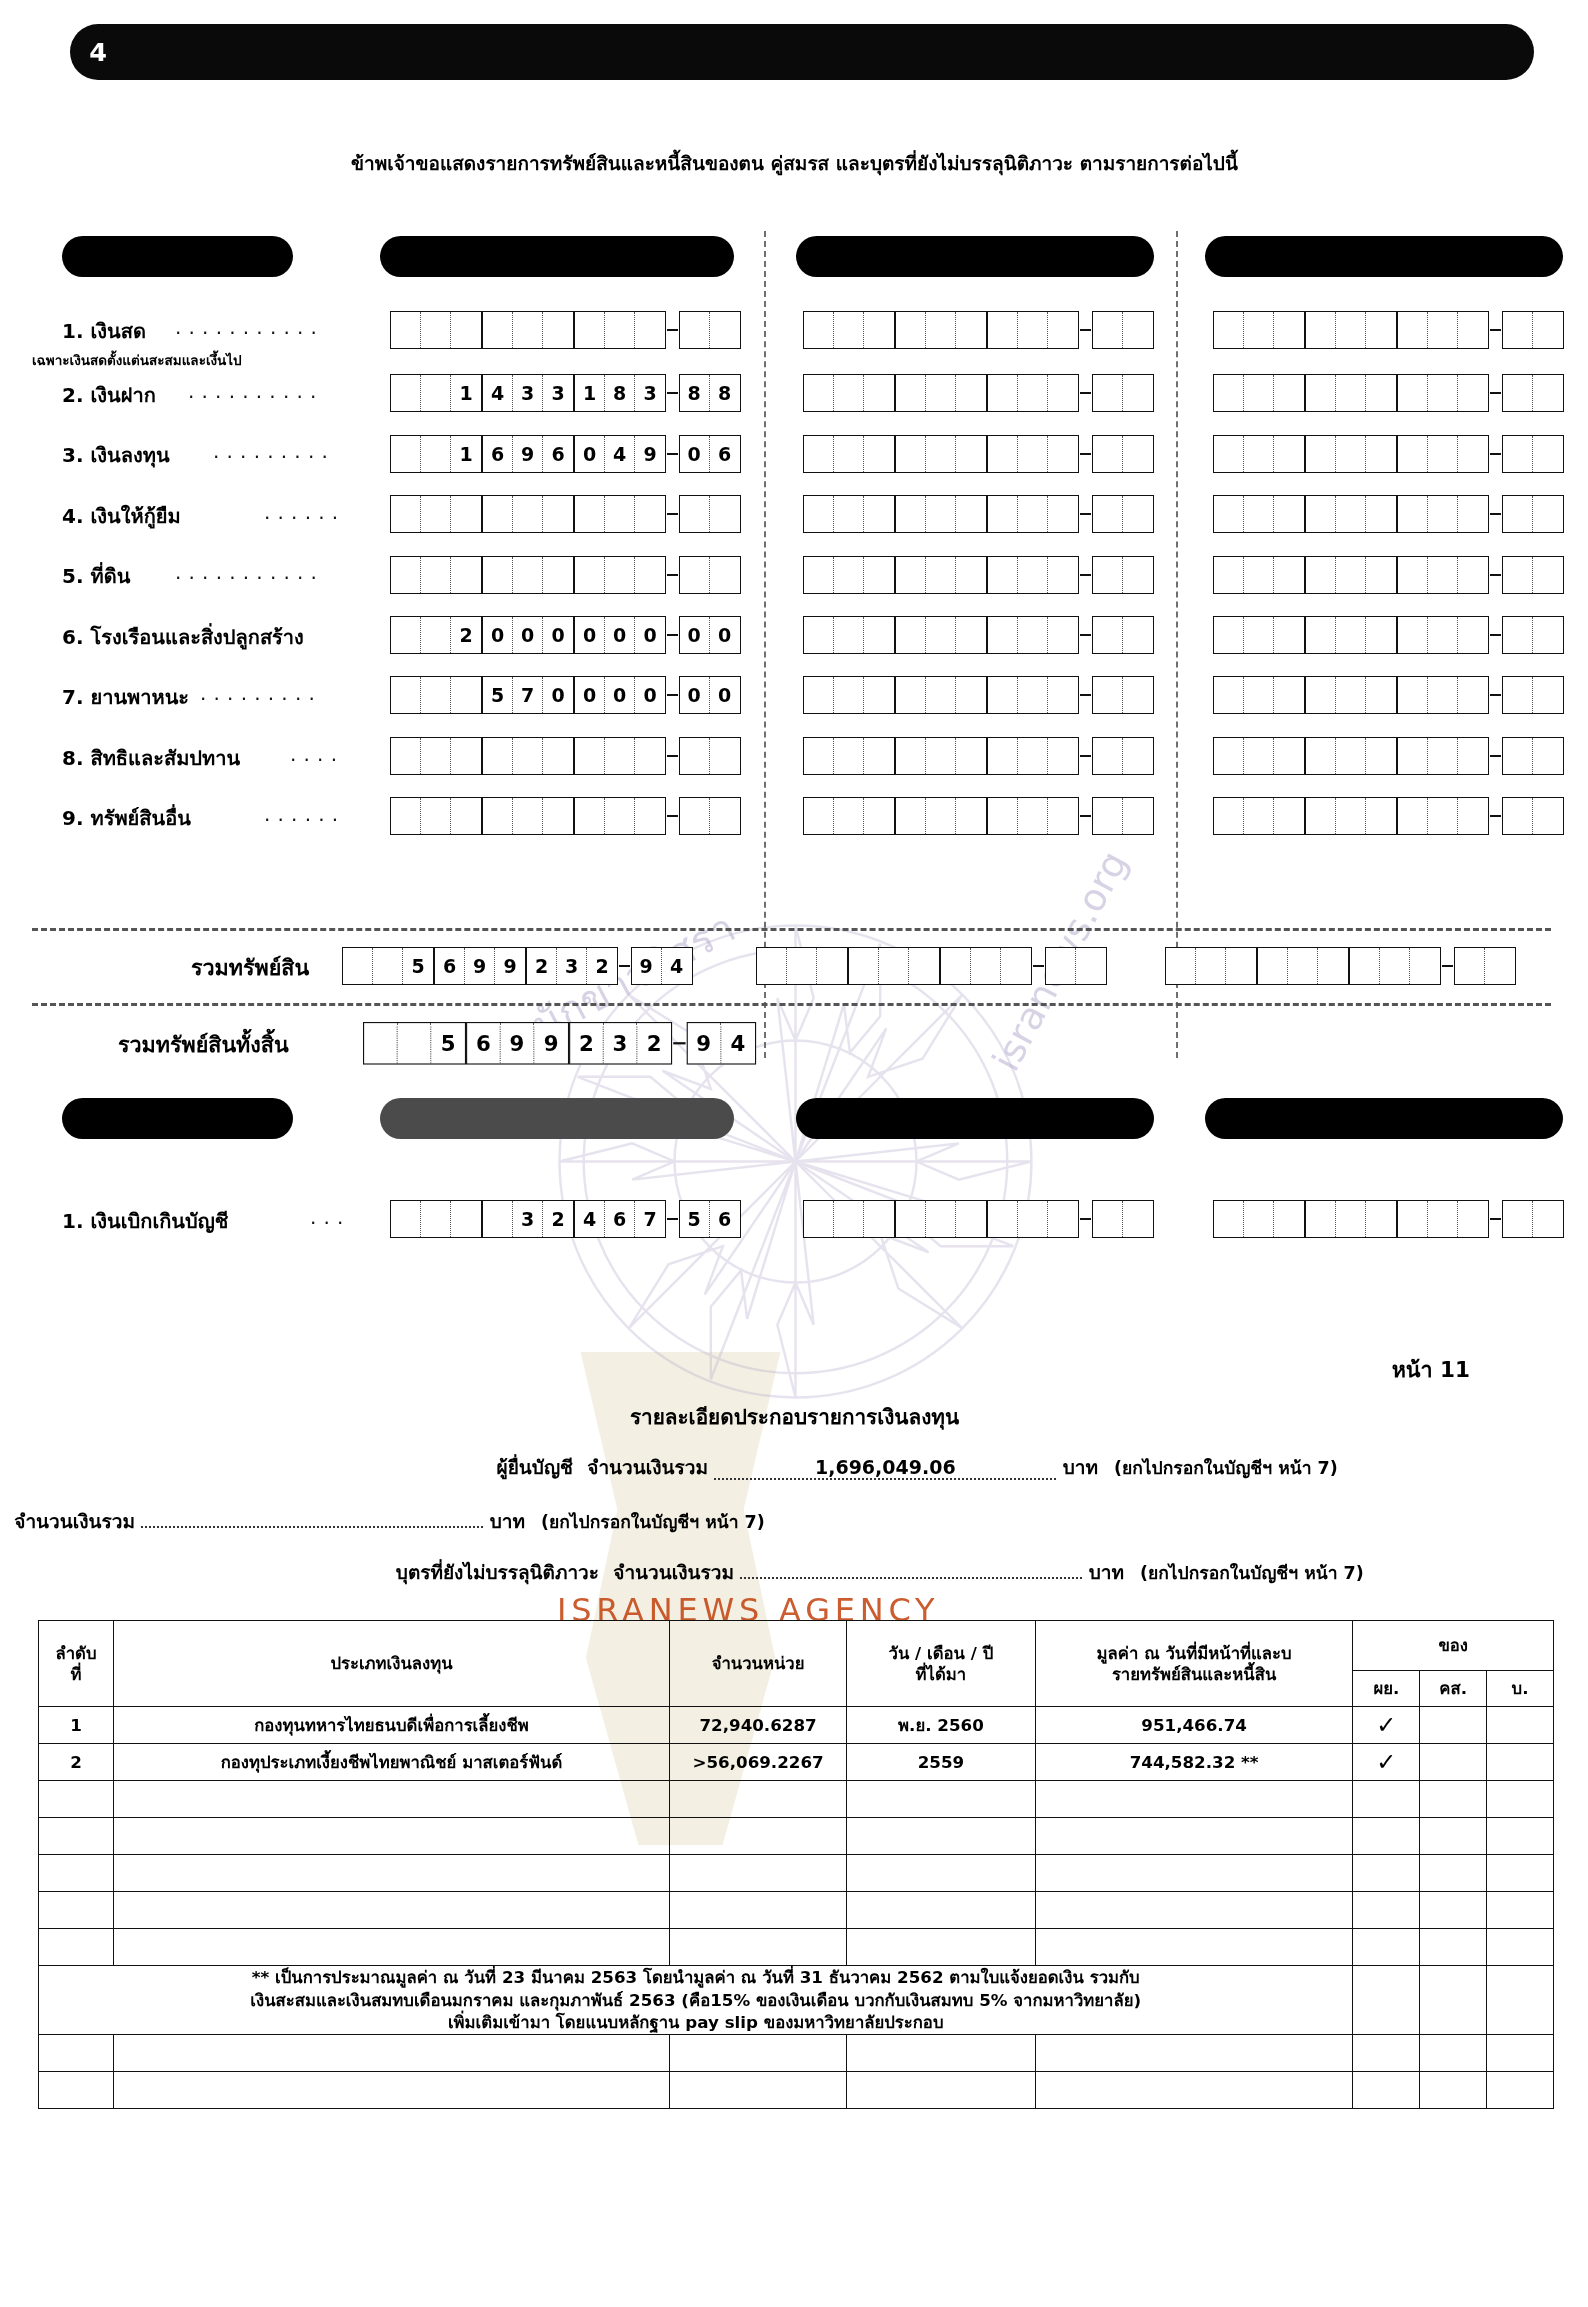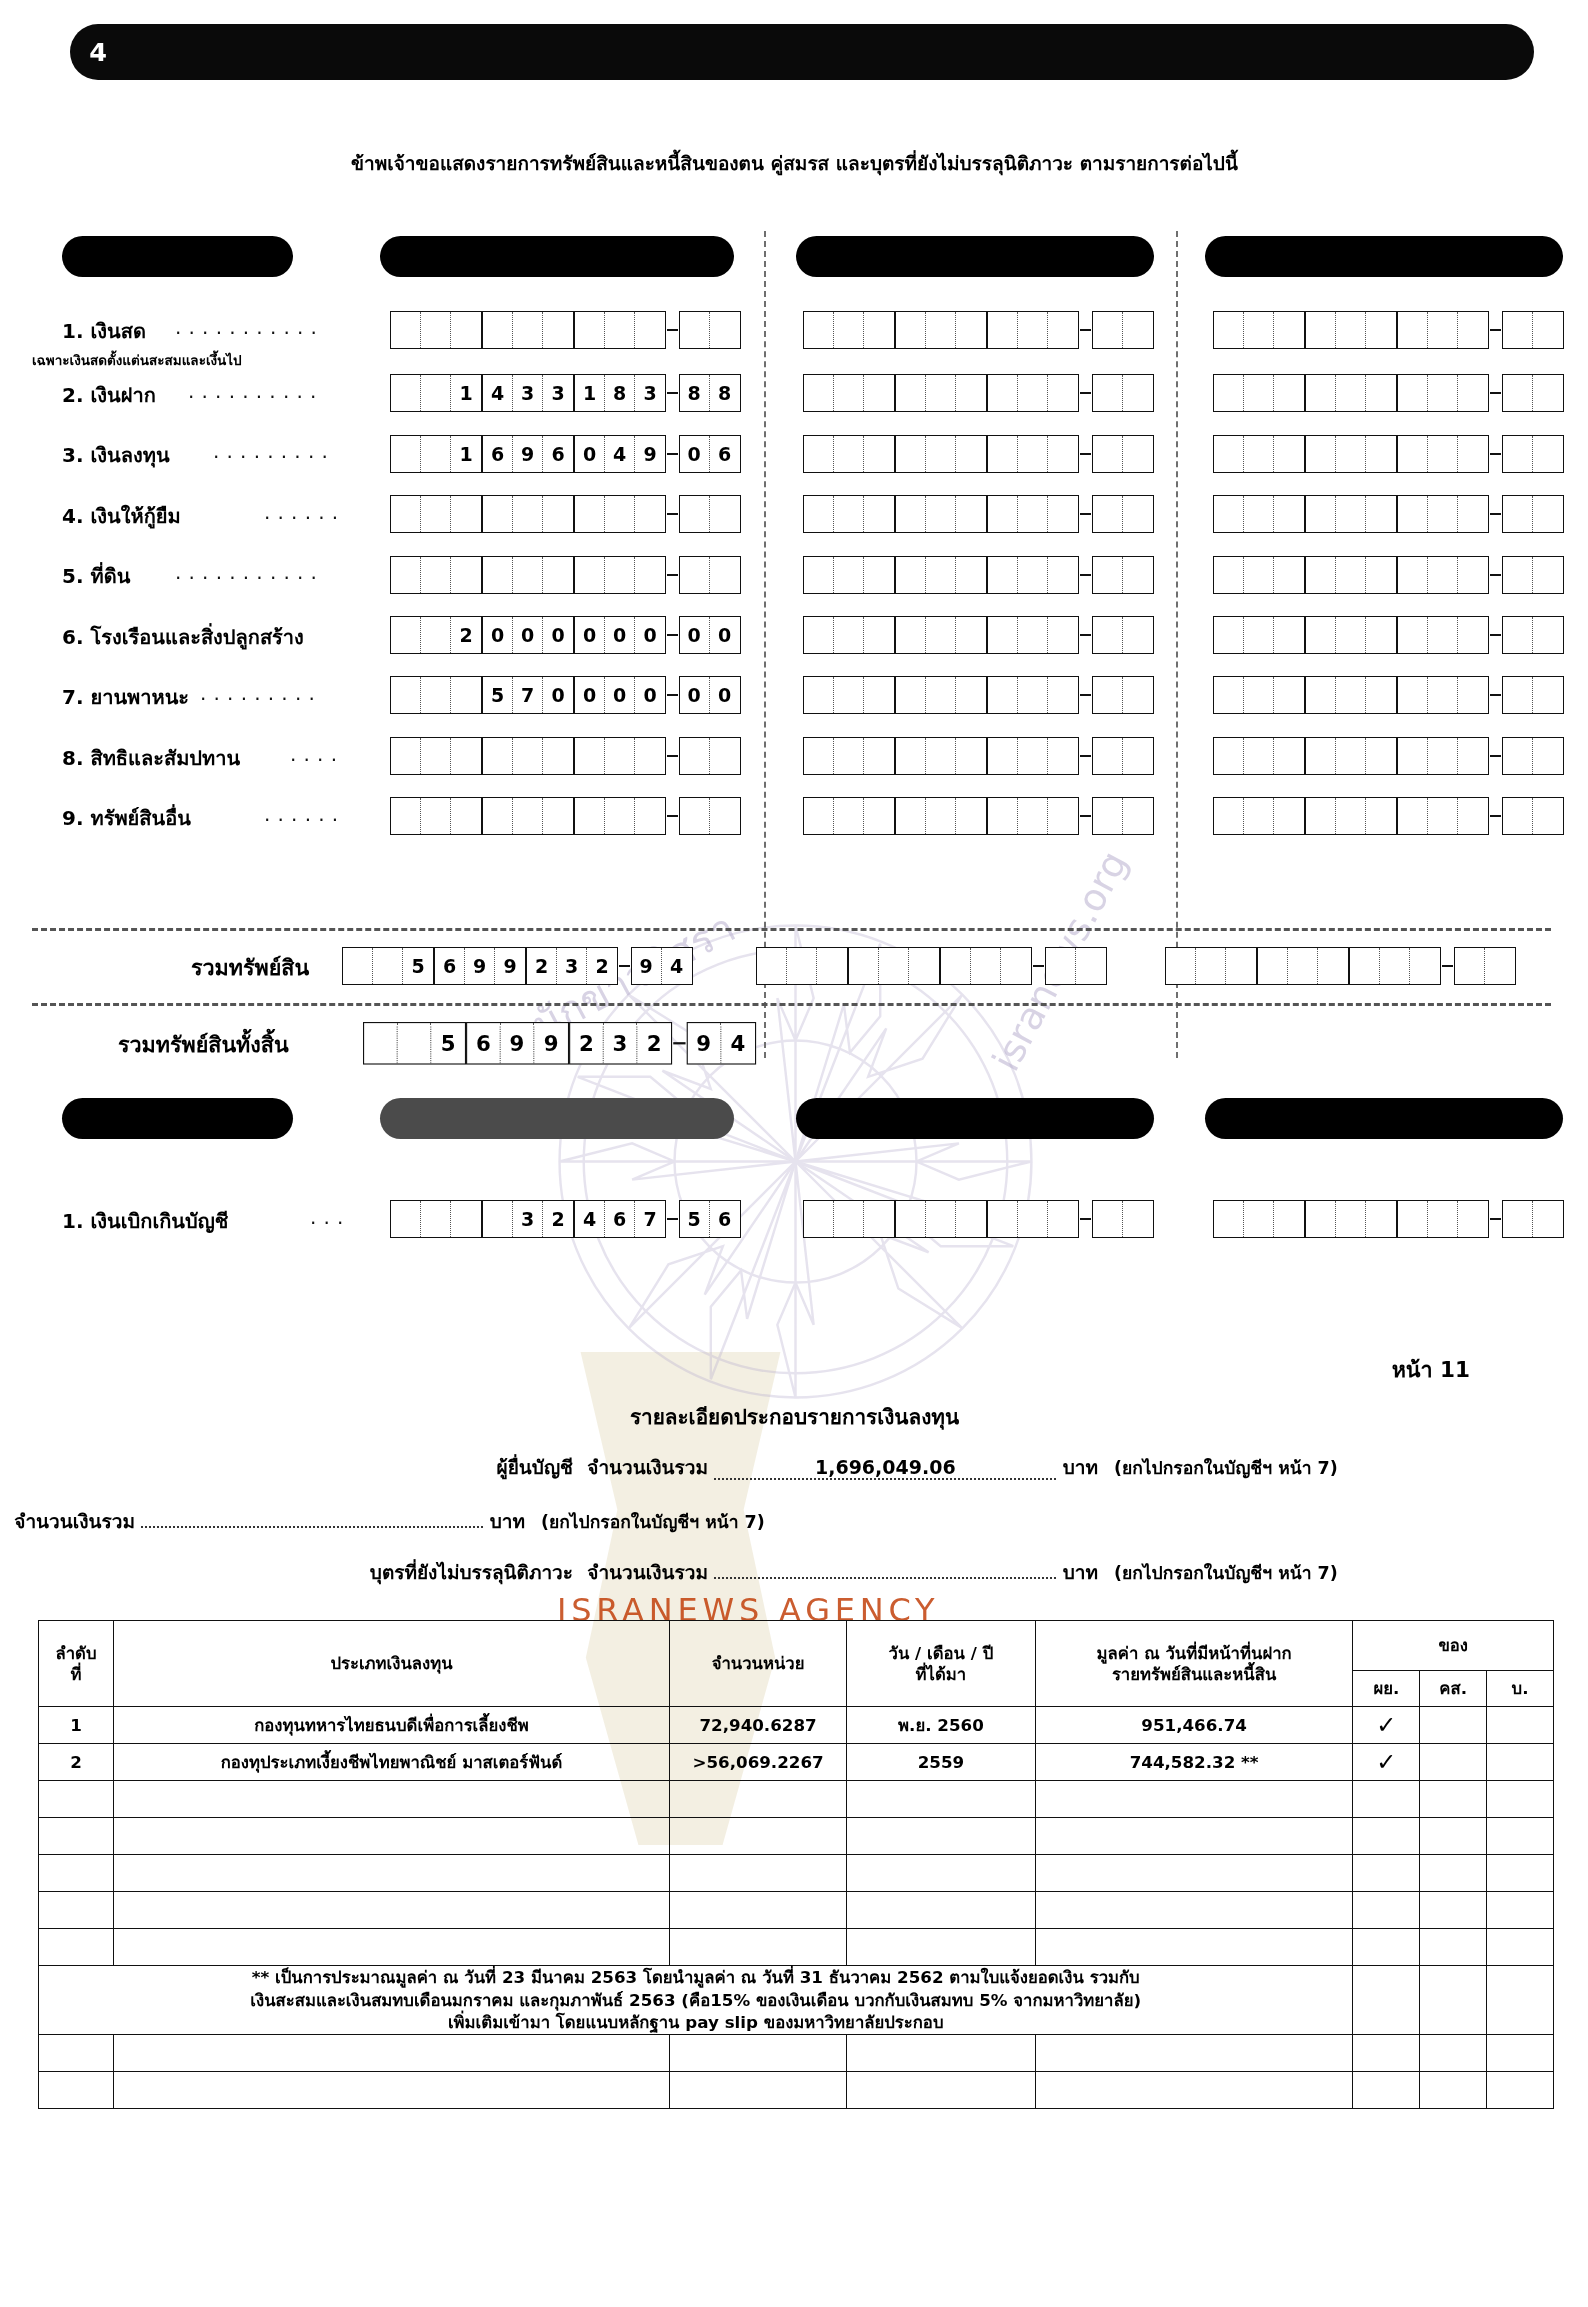--- a/index.html
+++ b/index.html
@@ -1088,21 +1088,21 @@
       <div>บาท</div>
       <div class="decl-note" style="margin-left:16px;">(ยกไปกรอกในบัญชีฯ หน้า 7)</div>
     </div>
     <div class="decl-row" style="left:0px; top:1504px; width:1496px; justify-content:flex-start;">
       <div style="margin-left:14.3px;">จำนวนเงินรวม</div>
       <div class="decl-fill" style="width:342px;"></div>
       <div>บาท</div>
       <div class="decl-note" style="margin-left:16px;">(ยกไปกรอกในบัญชีฯ หน้า 7)</div>
     </div>
     <div class="decl-row" style="left:0px; top:1555px; width:1496px; justify-content:flex-start;">
-      <div style="width:573px; text-align:right;" class="decl-who">บุตรที่ยังไม่บรรลุนิติภาวะ</div>
+      <div style="width:573px; text-align:right;margin-left:26px;" class="decl-who">บุตรที่ยังไม่บรรลุนิติภาวะ</div>
       <div style="margin-left:14.3px;">จำนวนเงินรวม</div>
       <div class="decl-fill" style="width:342px;"></div>
       <div>บาท</div>
       <div class="decl-note" style="margin-left:16px;">(ยกไปกรอกในบัญชีฯ หน้า 7)</div>
     </div>
   </div>
 
 <table class="inv">
   <thead>
     <tr>
@@ -1110,21 +1110,21 @@
         <div>ลำดับ</div>
         <div>ที่</div>
       </th>
       <th rowspan="2" style="width:557px;">ประเภทเงินลงทุน</th>
       <th rowspan="2" style="width:177px;">จำนวนหน่วย</th>
       <th rowspan="2" style="width:189px;">
         <div>วัน / เดือน / ปี</div>
         <div>ที่ได้มา</div>
       </th>
       <th rowspan="2" style="width:318px;">
-        <div>มูลค่า ณ  วันที่มีหน้าที่นฝาก</div>
+        <div>มูลค่า ณ  วันที่มีหน้าที่และบ</div>
         <div>รายทรัพย์สินและหนี้สิน</div>
       </th>
       <th colspan="3" style="height:41px;">ของ</th>
     </tr>
     <tr>
       <th class="sub-th" style="width:67px;">ผย.</th>
       <th class="sub-th" style="width:67px;">คส.</th>
       <th class="sub-th" style="width:67px;">บ.</th>
     </tr>
   </thead>

